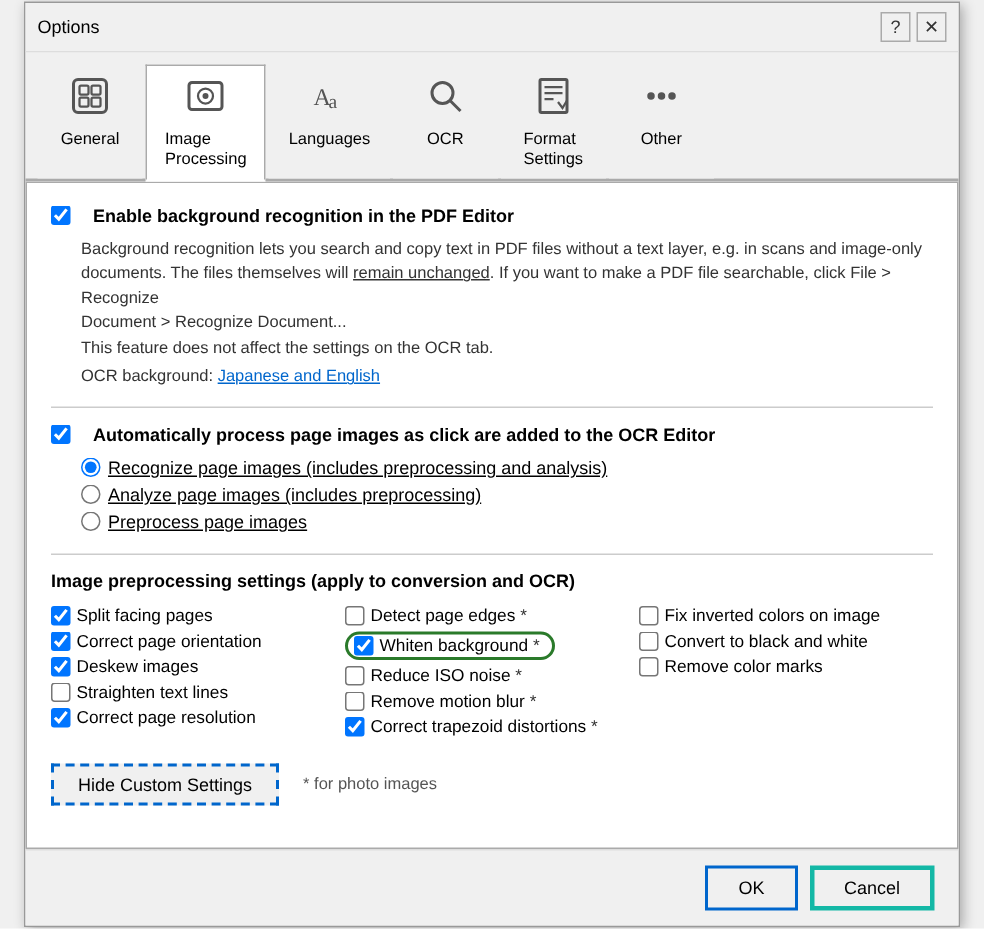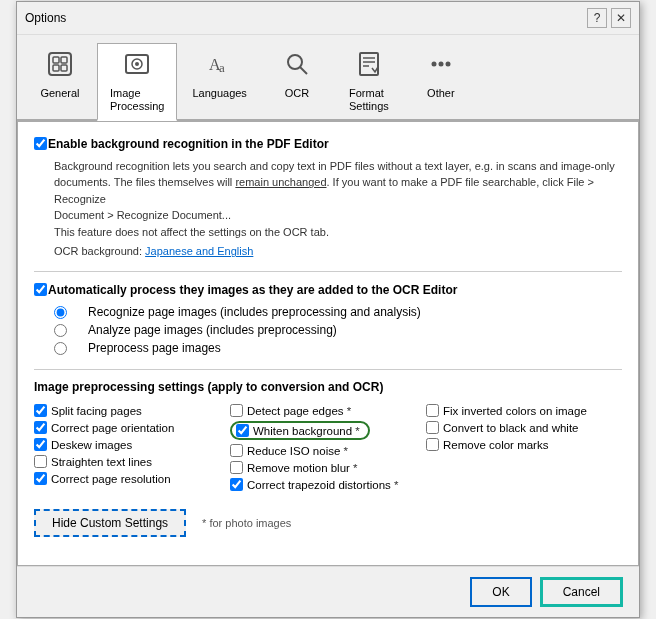--- a/index.html
+++ b/index.html
@@ -96,21 +96,21 @@
     
     .section {
       margin-bottom: 14px;
     }
 
     
     .checkbox-row {
       display: flex;
       align-items: flex-start;
       margin-bottom: 4px;
-      gap: 1px;
+      gap: 15px;
     }
     .checkbox-row input[type="checkbox"] {
       margin-top: 1px;
       flex-shrink: 0;
     }
     .checkbox-label {
       font-size: 12px;
       line-height: 1.4;
     }
     .checkbox-label.bold { font-weight: bold; }
@@ -130,24 +130,25 @@
     .ocr-languages {
       margin-left: 20px;
       font-size: 11px;
       color: #333;
       margin-top: 4px;
     }
 
     
     .radio-row {
       display: flex;
-      align-items: flex-end;
-      gap: 21px;
+      align-items: flex-start;
+      gap: 5px;
       margin-bottom: 4px;
       margin-left: 4px;
+      text-decoration: underline;
     }
     .radio-row input[type="radio"] { flex-shrink: 0; }
     .radio-label { font-size: 12px; }
 
     
     .preprocess-title {
       font-weight: bold;
       font-size: 12px;
       margin-bottom: 8px;
     }
@@ -304,21 +305,21 @@
       <div class="ocr-languages">
         <span>OCR background: </span><span class="link-text">Japanese and English</span>
       </div>
     </div>
 
     <hr class="section-divider">
 
     <div class="section">
       <div class="checkbox-row">
         <input type="checkbox" checked="" style="">
-        <label class="checkbox-label bold">Automatically process they images as they are added to the OCR Editor</label>
+        <label class="checkbox-label bold">Automatically process page images as click are added to the OCR Editor</label>
       </div>
       <div style="margin-left: 16px; margin-top: 6px;">
         <div class="radio-row">
           <input type="radio" name="page-process" checked="" style="">
           <span class="radio-label">Recognize page images (includes preprocessing and analysis)</span>
         </div>
         <div class="radio-row">
           <input type="radio" name="page-process" style="">
           <span class="radio-label">Analyze page images (includes preprocessing)</span>
         </div>

